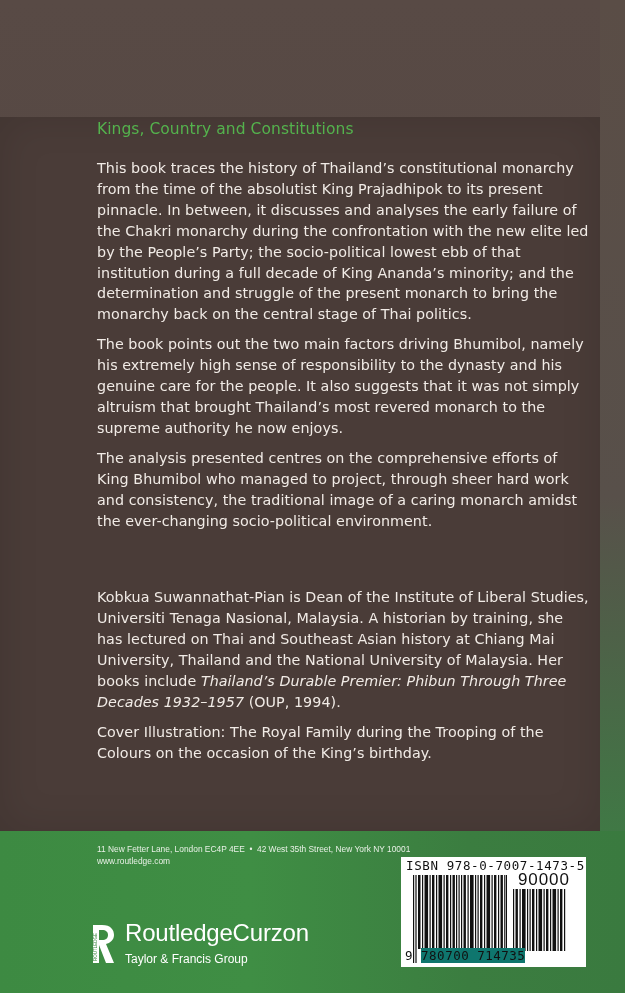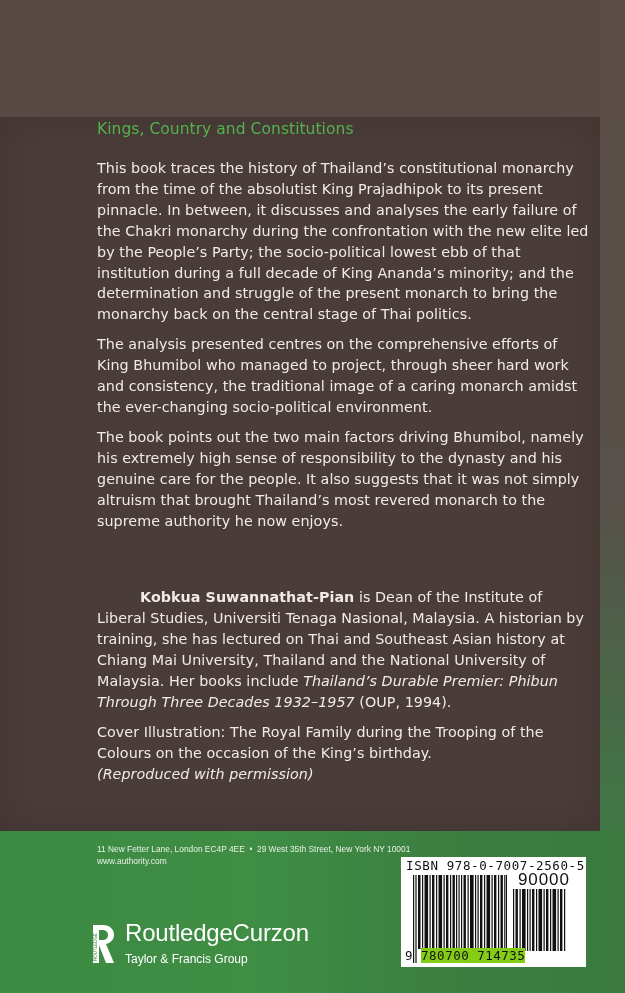--- a/index.html
+++ b/index.html
@@ -30,21 +30,21 @@
       color: #f1ebe6;
       font-size: 14.3px; line-height: 20.9px;
       letter-spacing: 0.05px;
     }
     .heading {
       color: #54b24d; font-size: 15.5px; line-height: 20px;
       margin: 2px 0 19px 0; font-weight: normal;
     }
     .content p { margin: 0 0 9px 0; }
     .author-block { margin-top: 56px !important; }
-    .author-name { font-weight: bold; margin-left: 43px; }
+    .author-name { font-weight: normal; }
     .italic { font-style: italic; }
     .address {
       position: absolute; left: 97px; top: 843px;
       font-family: "Liberation Sans", sans-serif;
       font-size: 8.4px; line-height: 12px; color: #e8f0e6;
     }
     .logo {
       position: absolute; left: 93px; top: 923px; display: flex; align-items: center;
     }
     .logo-mark {
@@ -79,48 +79,48 @@
 <body>
 
 <div class="cover"></div>
 <div class="right-strip"></div>
 <div class="panel"></div>
 <div class="green-band"></div>
 
 <div class="content">
   <h2 class="heading">Kings, Country and Constitutions</h2>
   <p>This book traces the history of Thailand’s constitutional monarchy from the time of the absolutist King Prajadhipok to its present pinnacle. In between, it discusses and analyses the early failure of the Chakri monarchy during the confrontation with the new elite led by the People’s Party; the socio-political lowest ebb of that institution during a full decade of King Ananda’s minority; and the determination and struggle of the present monarch to bring the monarchy back on the central stage of Thai politics.</p>
+  <p>The book points out the two main factors driving Bhumibol, namely his extremely high sense of responsibility to the dynasty and his genuine care for the people. It also suggests that it was not simply altruism that brought Thailand’s most revered monarch to the supreme authority he now enjoys.</p>
   <p>The analysis presented centres on the comprehensive efforts of King Bhumibol who managed to project, through sheer hard work and consistency, the traditional image of a caring monarch amidst the ever-changing socio-political environment.</p>
-  <p>The book points out the two main factors driving Bhumibol, namely his extremely high sense of responsibility to the dynasty and his genuine care for the people. It also suggests that it was not simply altruism that brought Thailand’s most revered monarch to the supreme authority he now enjoys.</p>
 
   <p class="author-block"><span class="author-name">Kobkua Suwannathat-Pian</span><span> is Dean of the Institute of Liberal Studies, Universiti Tenaga Nasional, Malaysia. A historian by training, she has lectured on Thai and Southeast Asian history at Chiang Mai University, Thailand and the National University of Malaysia. Her books include </span><span class="italic">Thailand’s Durable Premier: Phibun Through Three Decades 1932–1957</span><span> (OUP, 1994).</span></p>
 
-  <p style="margin-bottom:0;"><span>Cover Illustration: The Royal Family during the Trooping of the Colours on the occasion of the King’s birthday.</span><br><span class="italic">(Reproduced with permission)</span></p>
+  <p style="margin-bottom:0;"><span>Cover Illustration: The Royal Family during the Trooping of the Colours on the occasion of the King’s birthday.</span><br></p>
 </div>
 
 <div class="address">
-  <div style="white-space:pre;">11 New Fetter Lane, London EC4P 4EE  •  29 West 35th Street, New York NY 10001</div>
-  <div>www.authority.com</div>
+  <div style="white-space:pre;">11 New Fetter Lane, London EC4P 4EE  •  42 West 35th Street, New York NY 10001</div>
+  <div>www.routledge.com</div>
 </div>
 
 <div class="logo">
   <div class="logo-mark">
     <svg width="22" height="38" viewBox="0 0 22 38">
       <path d="M0 0 H9 C18 0 21 5 21 10 C21 15 17 18 13 19 L21 38 H13 L6 20 H6 V38 H0 Z M6 5 V15 H9 C13 15 15 13 15 10 C15 7 13 5 9 5 Z" fill="#ffffff"></path>
       <text x="3.5" y="36" transform="rotate(-90 3.5 36)" font-size="4.5" fill="#3d8a42" font-family="Liberation Sans, sans-serif">ROUTLEDGE</text>
     </svg>
   </div>
   <div class="logo-text">
     <div class="logo-name">RoutledgeCurzon</div>
     <div class="logo-sub">Taylor &amp; Francis Group</div>
   </div>
 </div>
 
 <div class="barcode-box">
-  <div class="isbn-text">ISBN 978-0-7007-2560-5</div>
+  <div class="isbn-text">ISBN 978-0-7007-1473-5</div>
   <div class="addon-digits">90000</div>
   <svg class="bars-main" viewBox="0 0 94 88" preserveAspectRatio="none">
     <g fill="#111">
       <rect x="0" y="0" width="1.2" height="88"></rect>
         <rect x="2.4" y="0" width="1.2" height="88"></rect>
       <rect x="5" y="0" width="2.5" height="74"></rect>
         <rect x="9" y="0" width="1.2" height="74"></rect>
       <rect x="11.5" y="0" width="3.6" height="74"></rect>
         <rect x="16.5" y="0" width="1.2" height="74"></rect>
       <rect x="19" y="0" width="2.4" height="74"></rect>
@@ -162,14 +162,14 @@
       <rect x="25.5" y="0" width="3.6" height="62"></rect>
         <rect x="30.5" y="0" width="1.2" height="62"></rect>
       <rect x="33" y="0" width="2.4" height="62"></rect>
         <rect x="37" y="0" width="1.2" height="62"></rect>
       <rect x="39.5" y="0" width="3.6" height="62"></rect>
         <rect x="44.5" y="0" width="1.2" height="62"></rect>
       <rect x="47" y="0" width="2.4" height="62"></rect>
         <rect x="51" y="0" width="1.2" height="62"></rect>
     </g>
   </svg>
-  <div class="ean-digits"><span>9</span> <span style="background:#84cc16;">780700 714735</span></div>
+  <div class="ean-digits"><span>9</span> <span style="background:#0f766e;">780700 714735</span></div>
 </div>
 
 </body></html>

